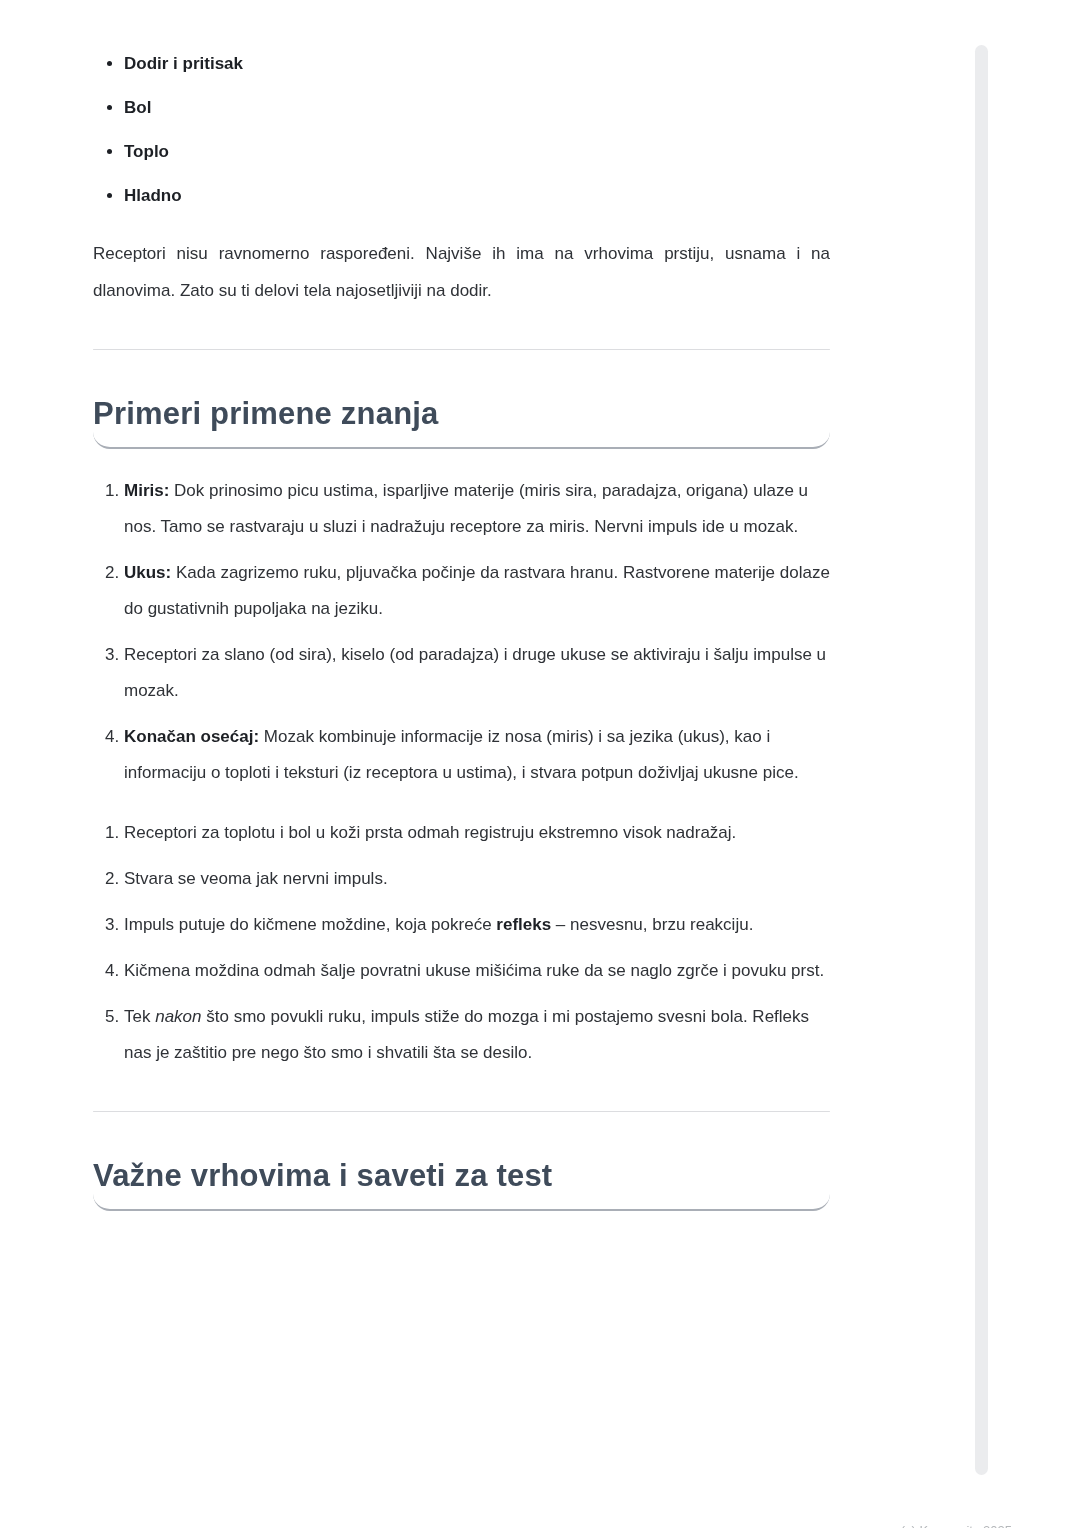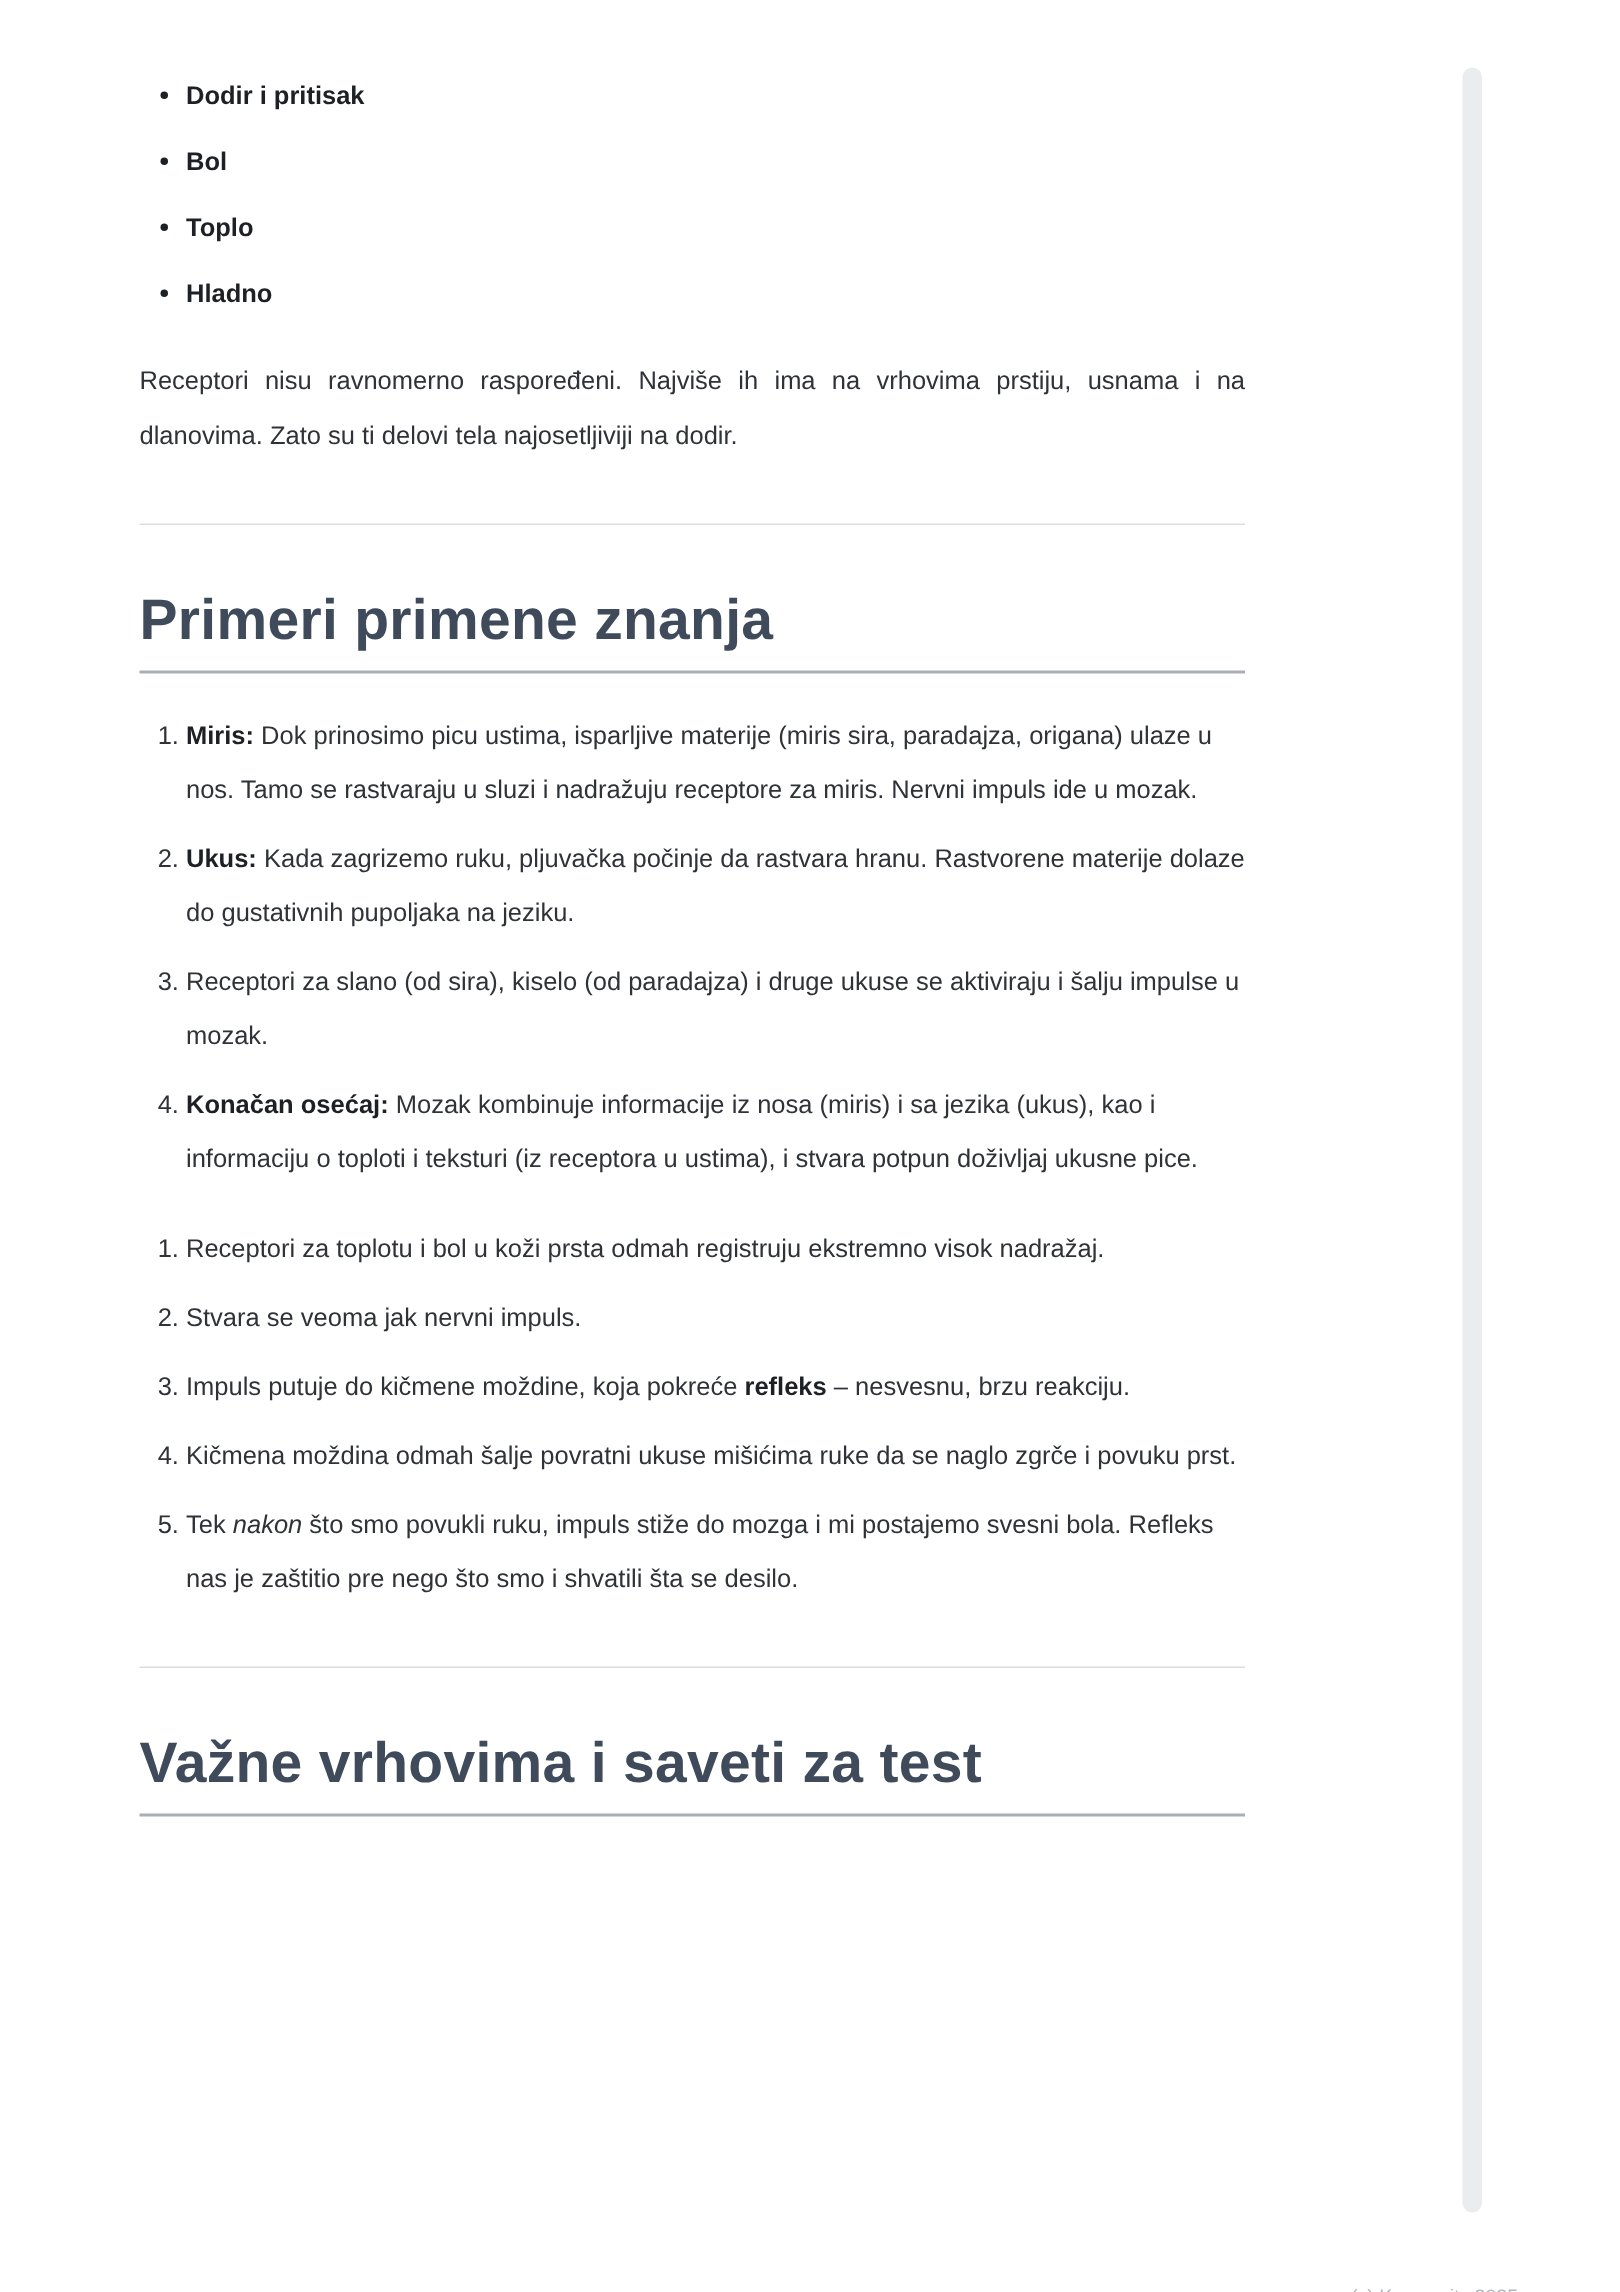--- a/index.html
+++ b/index.html
@@ -1,15 +1,15 @@
 <!DOCTYPE html>
 <html><head>
 <meta charset="utf-8">
 <style>
-  * { box-sizing: border-box; }
+  * { box-sizing: border-box; border-radius: 17px; }
   html, body { margin: 0; padding: 0; background: #ffffff; }
   .page {
     position: relative;
     width: 1080px;
     height: 1528px;
     background: #ffffff;
     font-family: "Liberation Sans", "DejaVu Sans", sans-serif;
     color: #2f3237;
     overflow: hidden;
   }
@@ -39,21 +39,21 @@
   }
   hr.divider {
     border: none;
     border-top: 1px solid #dcdde0;
     margin: 40px 0 0 0;
   }
   h2.section-title {
     margin: 46px 0 0 0;
     padding-bottom: 15px;
     border-bottom: 2px solid #a9aeb6;
-    font-size: 38px;
+    font-size: 31px;
     line-height: 36px;
     font-weight: bold;
     color: #3f4b5a;
     letter-spacing: 0.2px;
   }
   h3.scenario-heading {
     margin: 36px 0 0 0;
     font-size: 18px;
     line-height: 26px;
     font-weight: bold;

